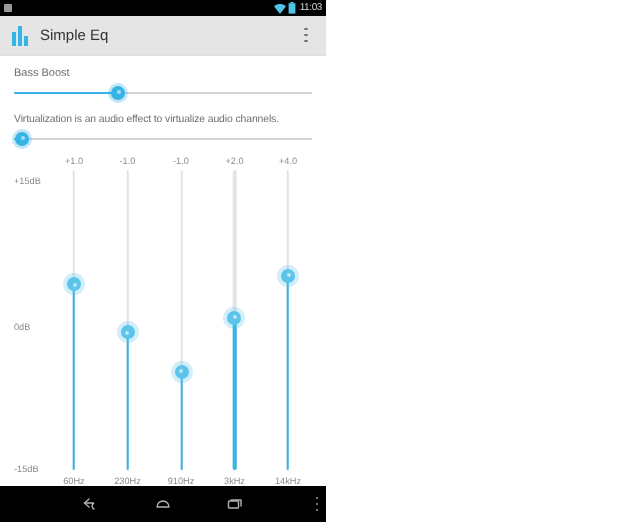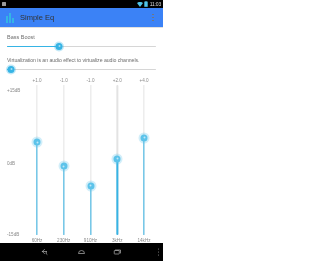--- a/index.html
+++ b/index.html
@@ -47,21 +47,21 @@
   .status-clock {
     color: #d8d8d8;
     font-size: 5px;
     line-height: 8px;
     letter-spacing: -0.2px;
   }
 
   
   .app-bar {
     height: 20px;
-    background: #3b82f6;
+    background: #e5e5e5;
     border-bottom: 1px solid #e0e0e0;
     display: flex;
     align-items: center;
     padding: 0 4px;
     box-sizing: border-box;
   }
   .app-icon {
     width: 11px;
     height: 11px;
     display: flex;

